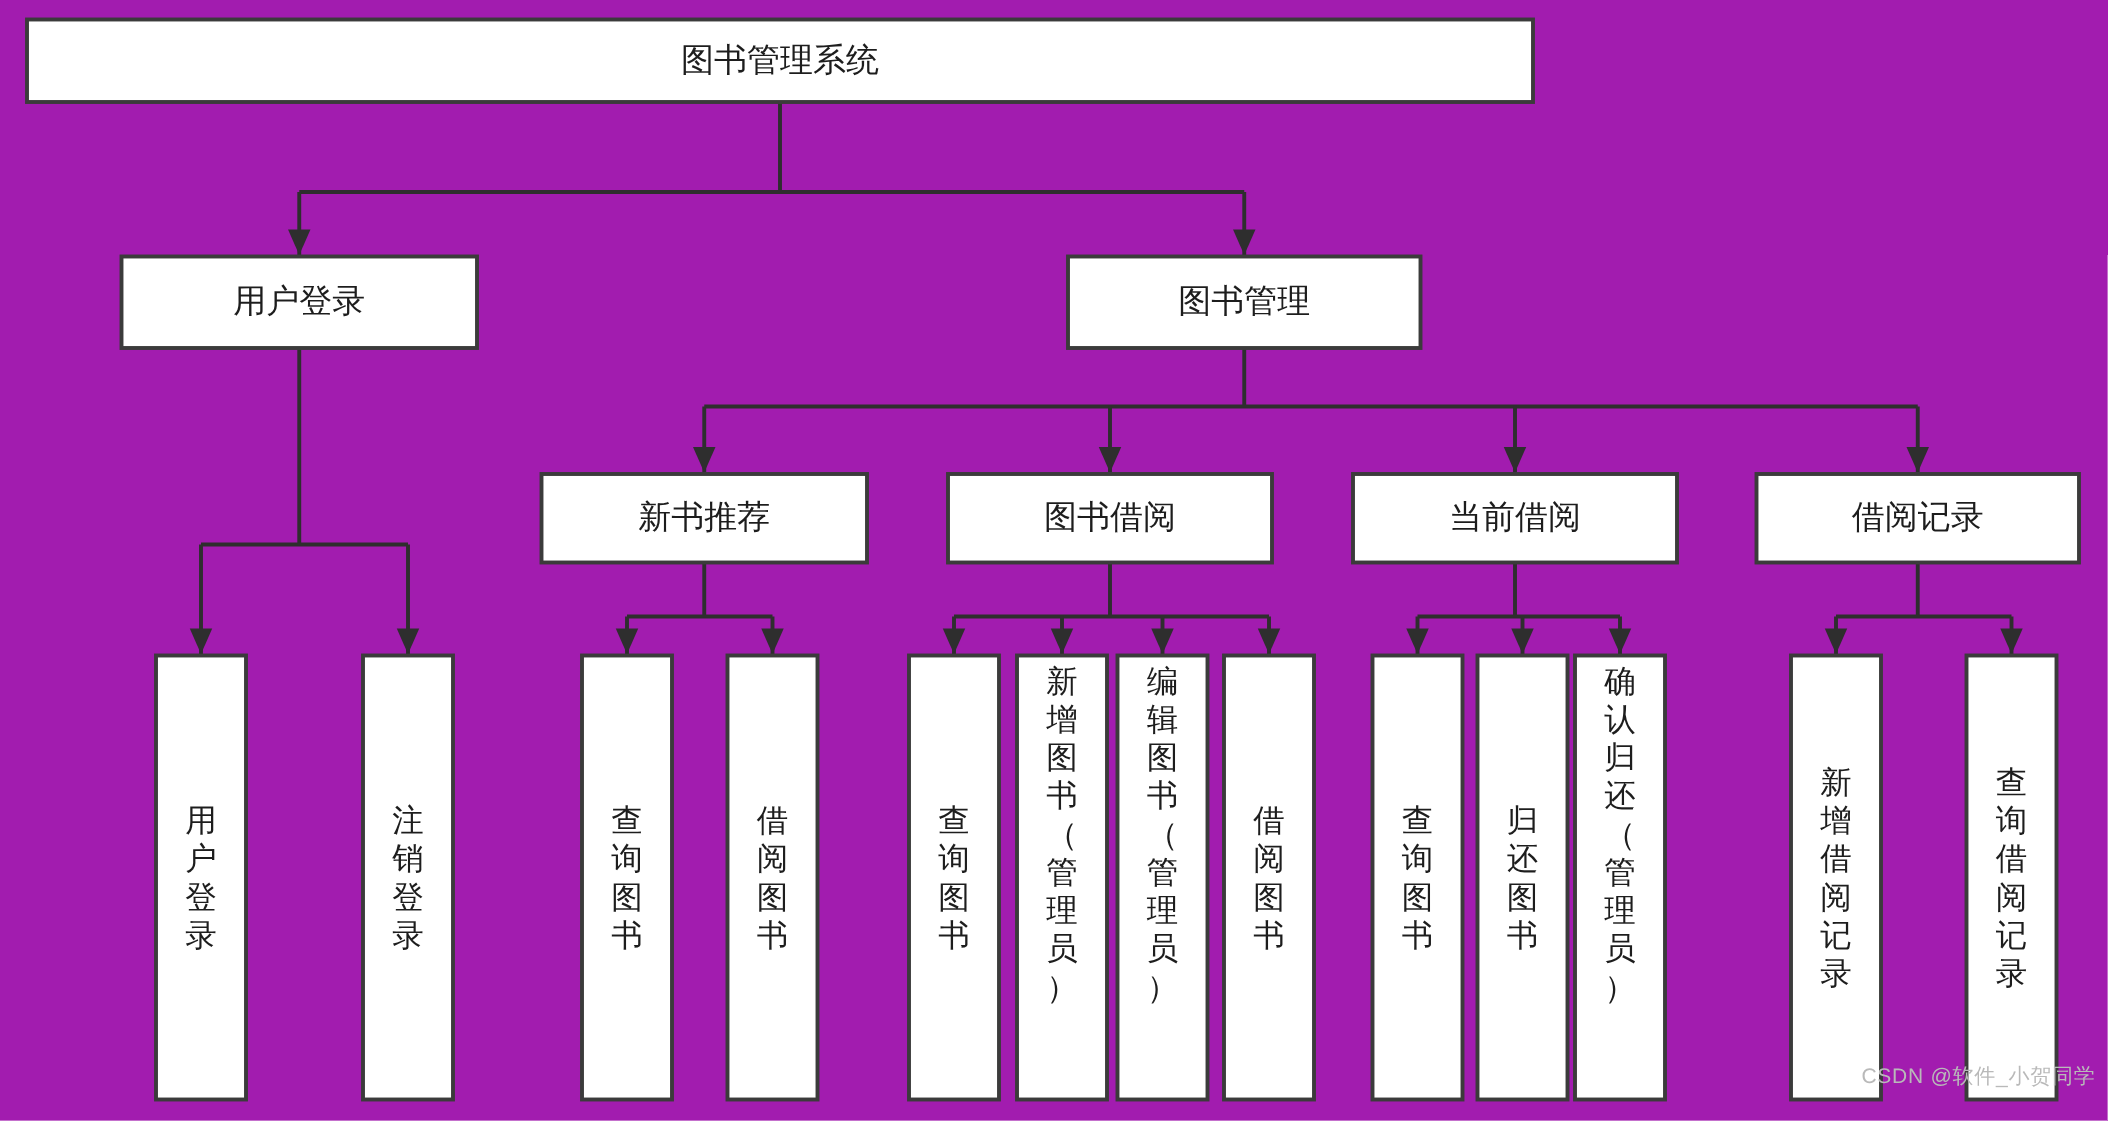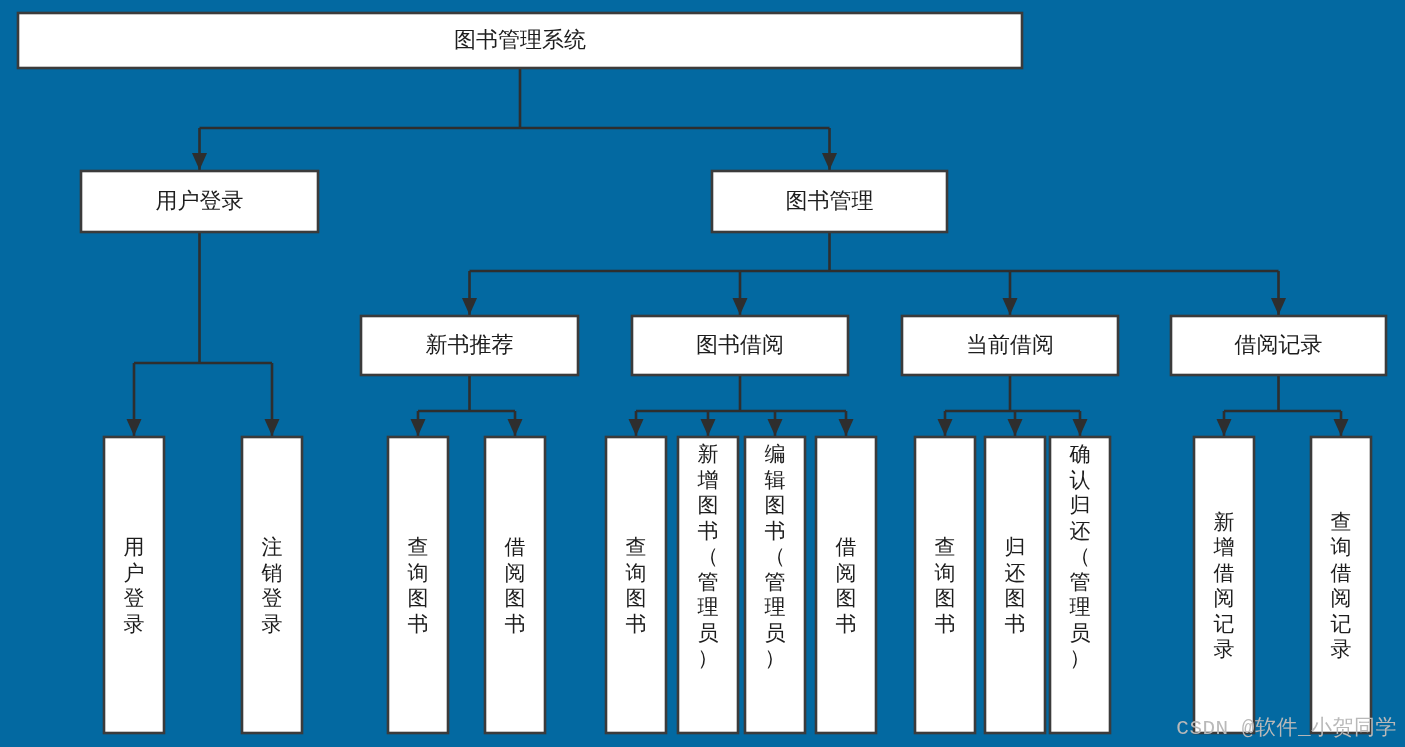--- a/index.html
+++ b/index.html
@@ -11,21 +11,21 @@
     width: 1405px;
     height: 747px;
     font-family: "Liberation Sans", "DejaVu Sans", sans-serif;
     overflow: hidden;
     position: relative;
   }
   #diagram-root {
     position: relative;
     width: 1405px;
     height: 747px;
-    background: #0369a1;
+    background: #a21caf;
   }
   svg.diagram-canvas {
     position: absolute;
     left: 0;
     top: 0;
     width: 1405px;
     height: 747px;
   }
   .node-box {
     fill: #ffffff;
@@ -51,23 +51,23 @@
   }
   .node-label-v {
     font-family: "Liberation Sans", "DejaVu Sans", sans-serif;
     font-size: 21px;
     fill: #1d1d1d;
     text-anchor: middle;
   }
   .watermark-text {
     position: absolute;
     right: 8px;
-    bottom: 6px;
-    font-family: Liberation Mono, monospace;
-    font-size: 21px;
+    bottom: 20px;
+    font-family: Liberation Sans, sans-serif;
+    font-size: 14px;
     color: #b9b9b9;
     letter-spacing: 0.5px;
     white-space: nowrap;
     user-select: none;
   }
 </style>
 </head>
 <body>
 
 <div id="diagram-root">

